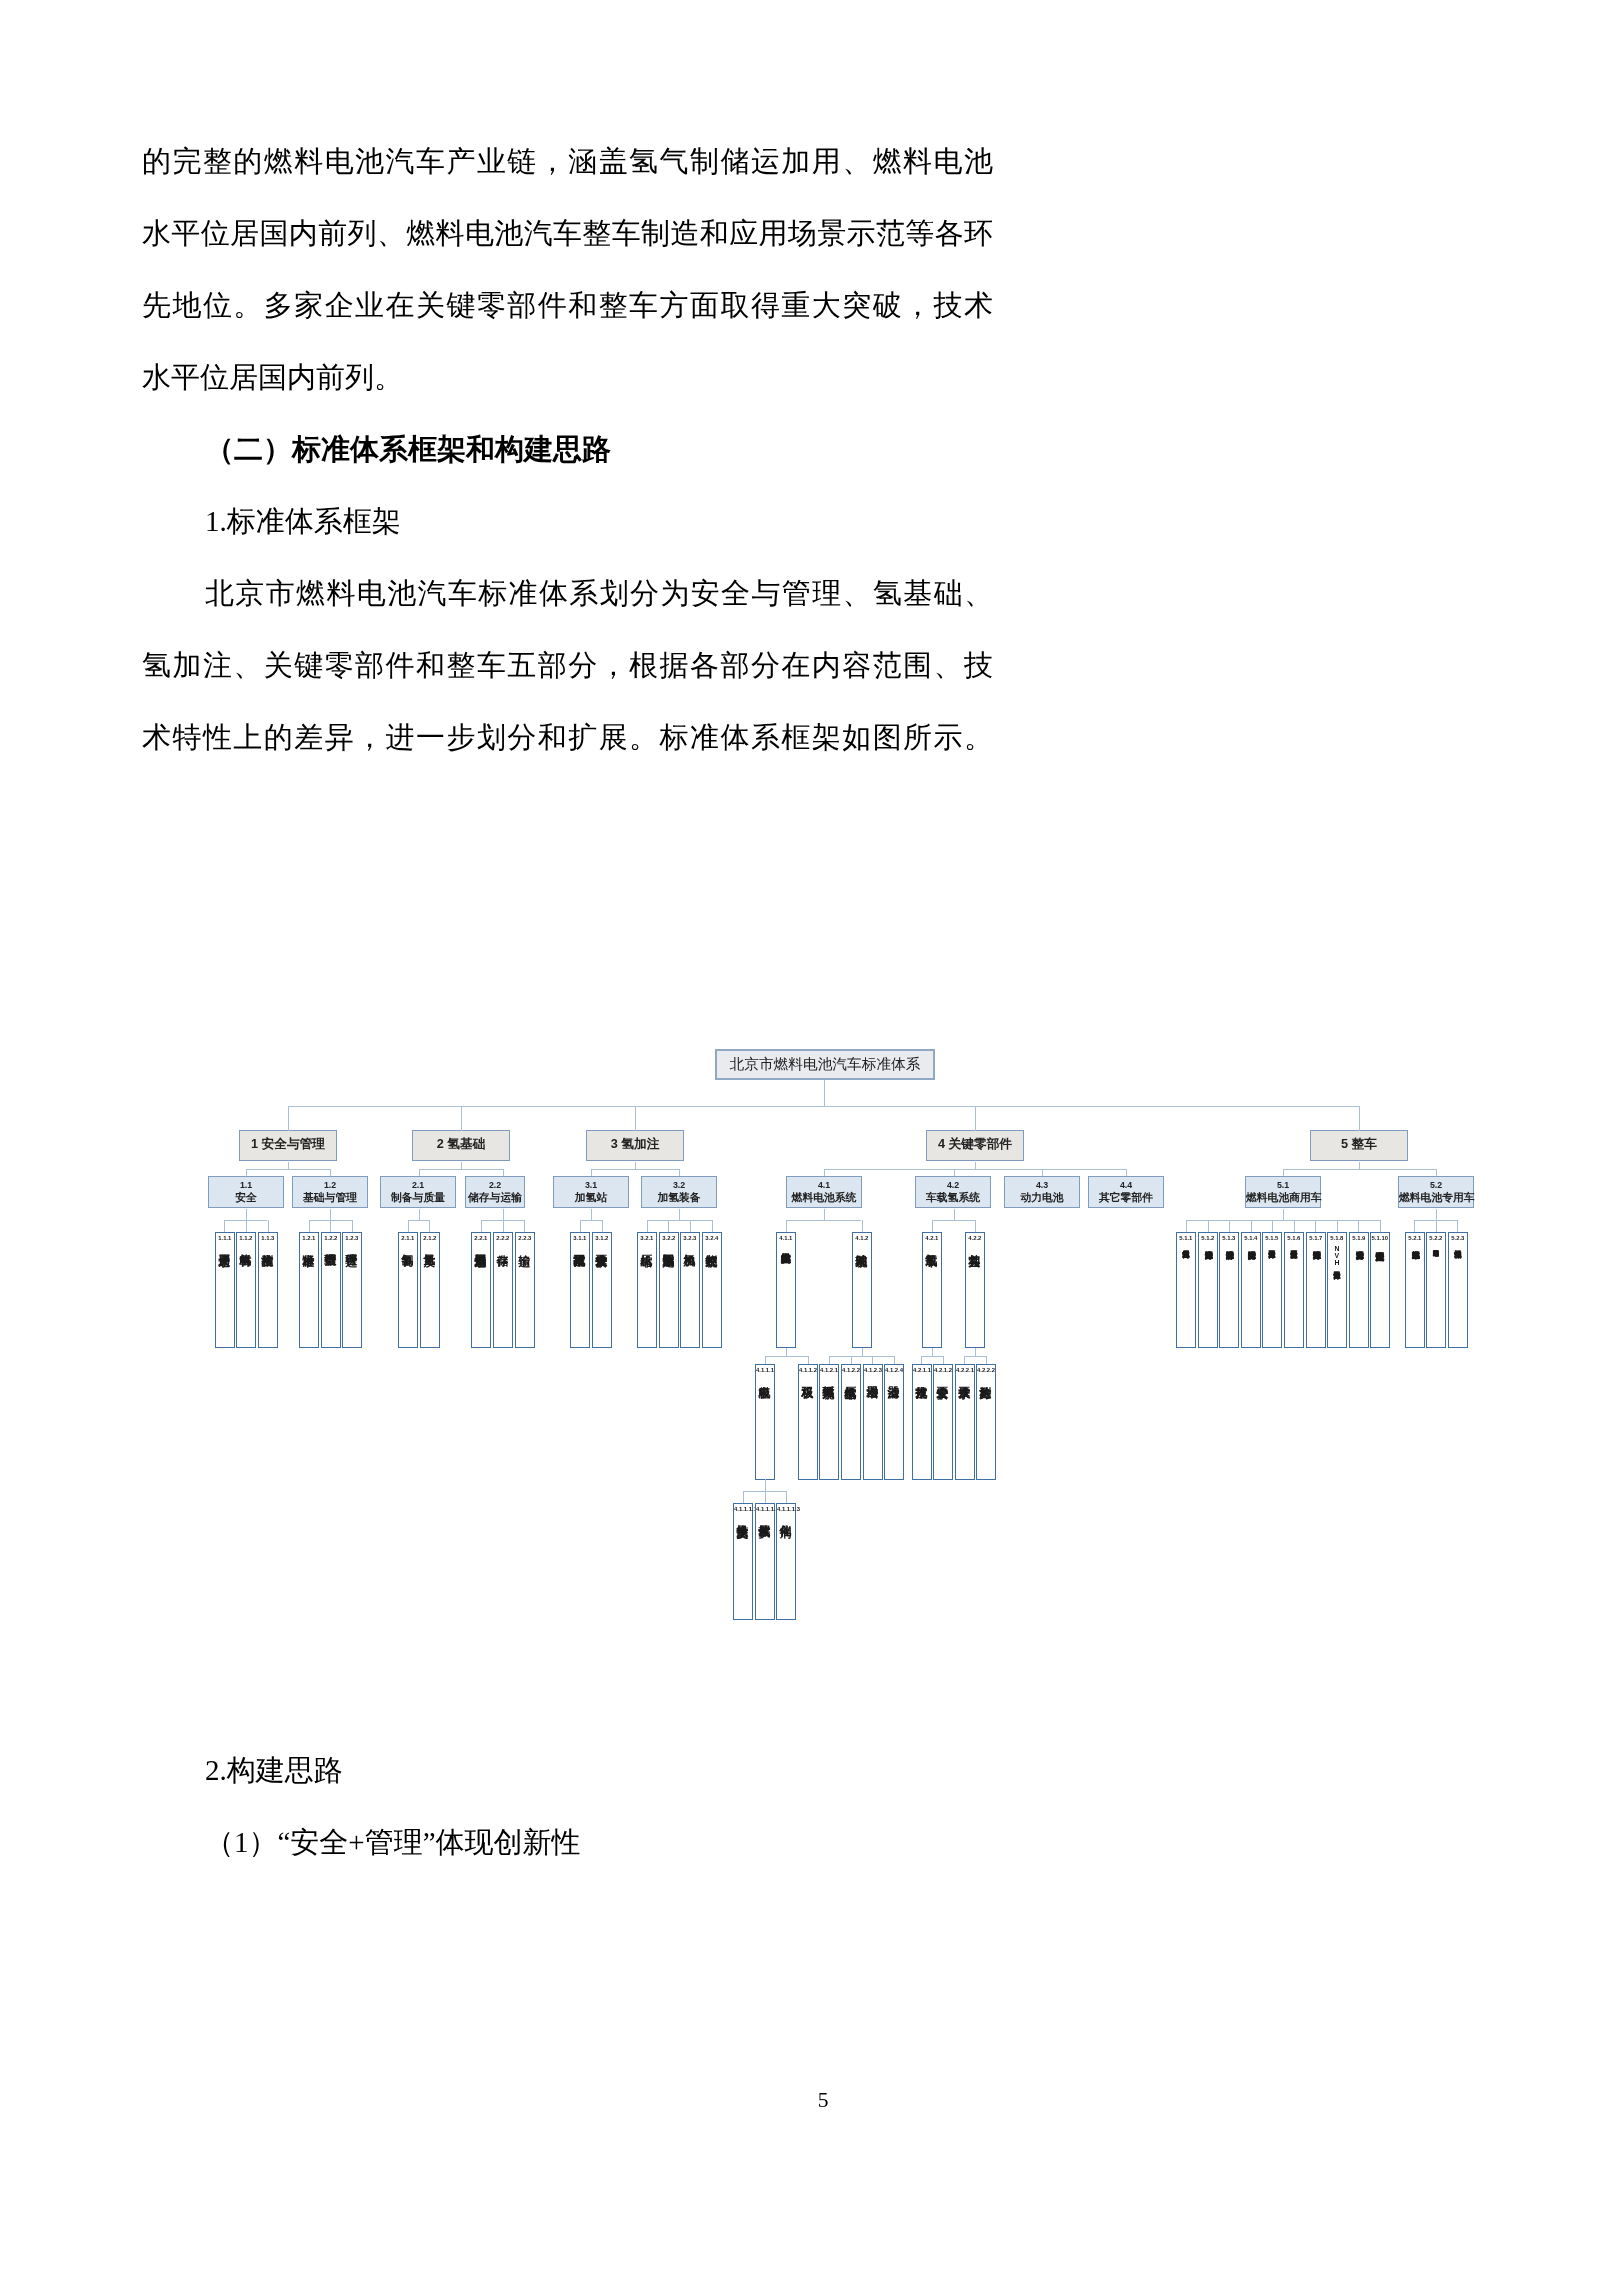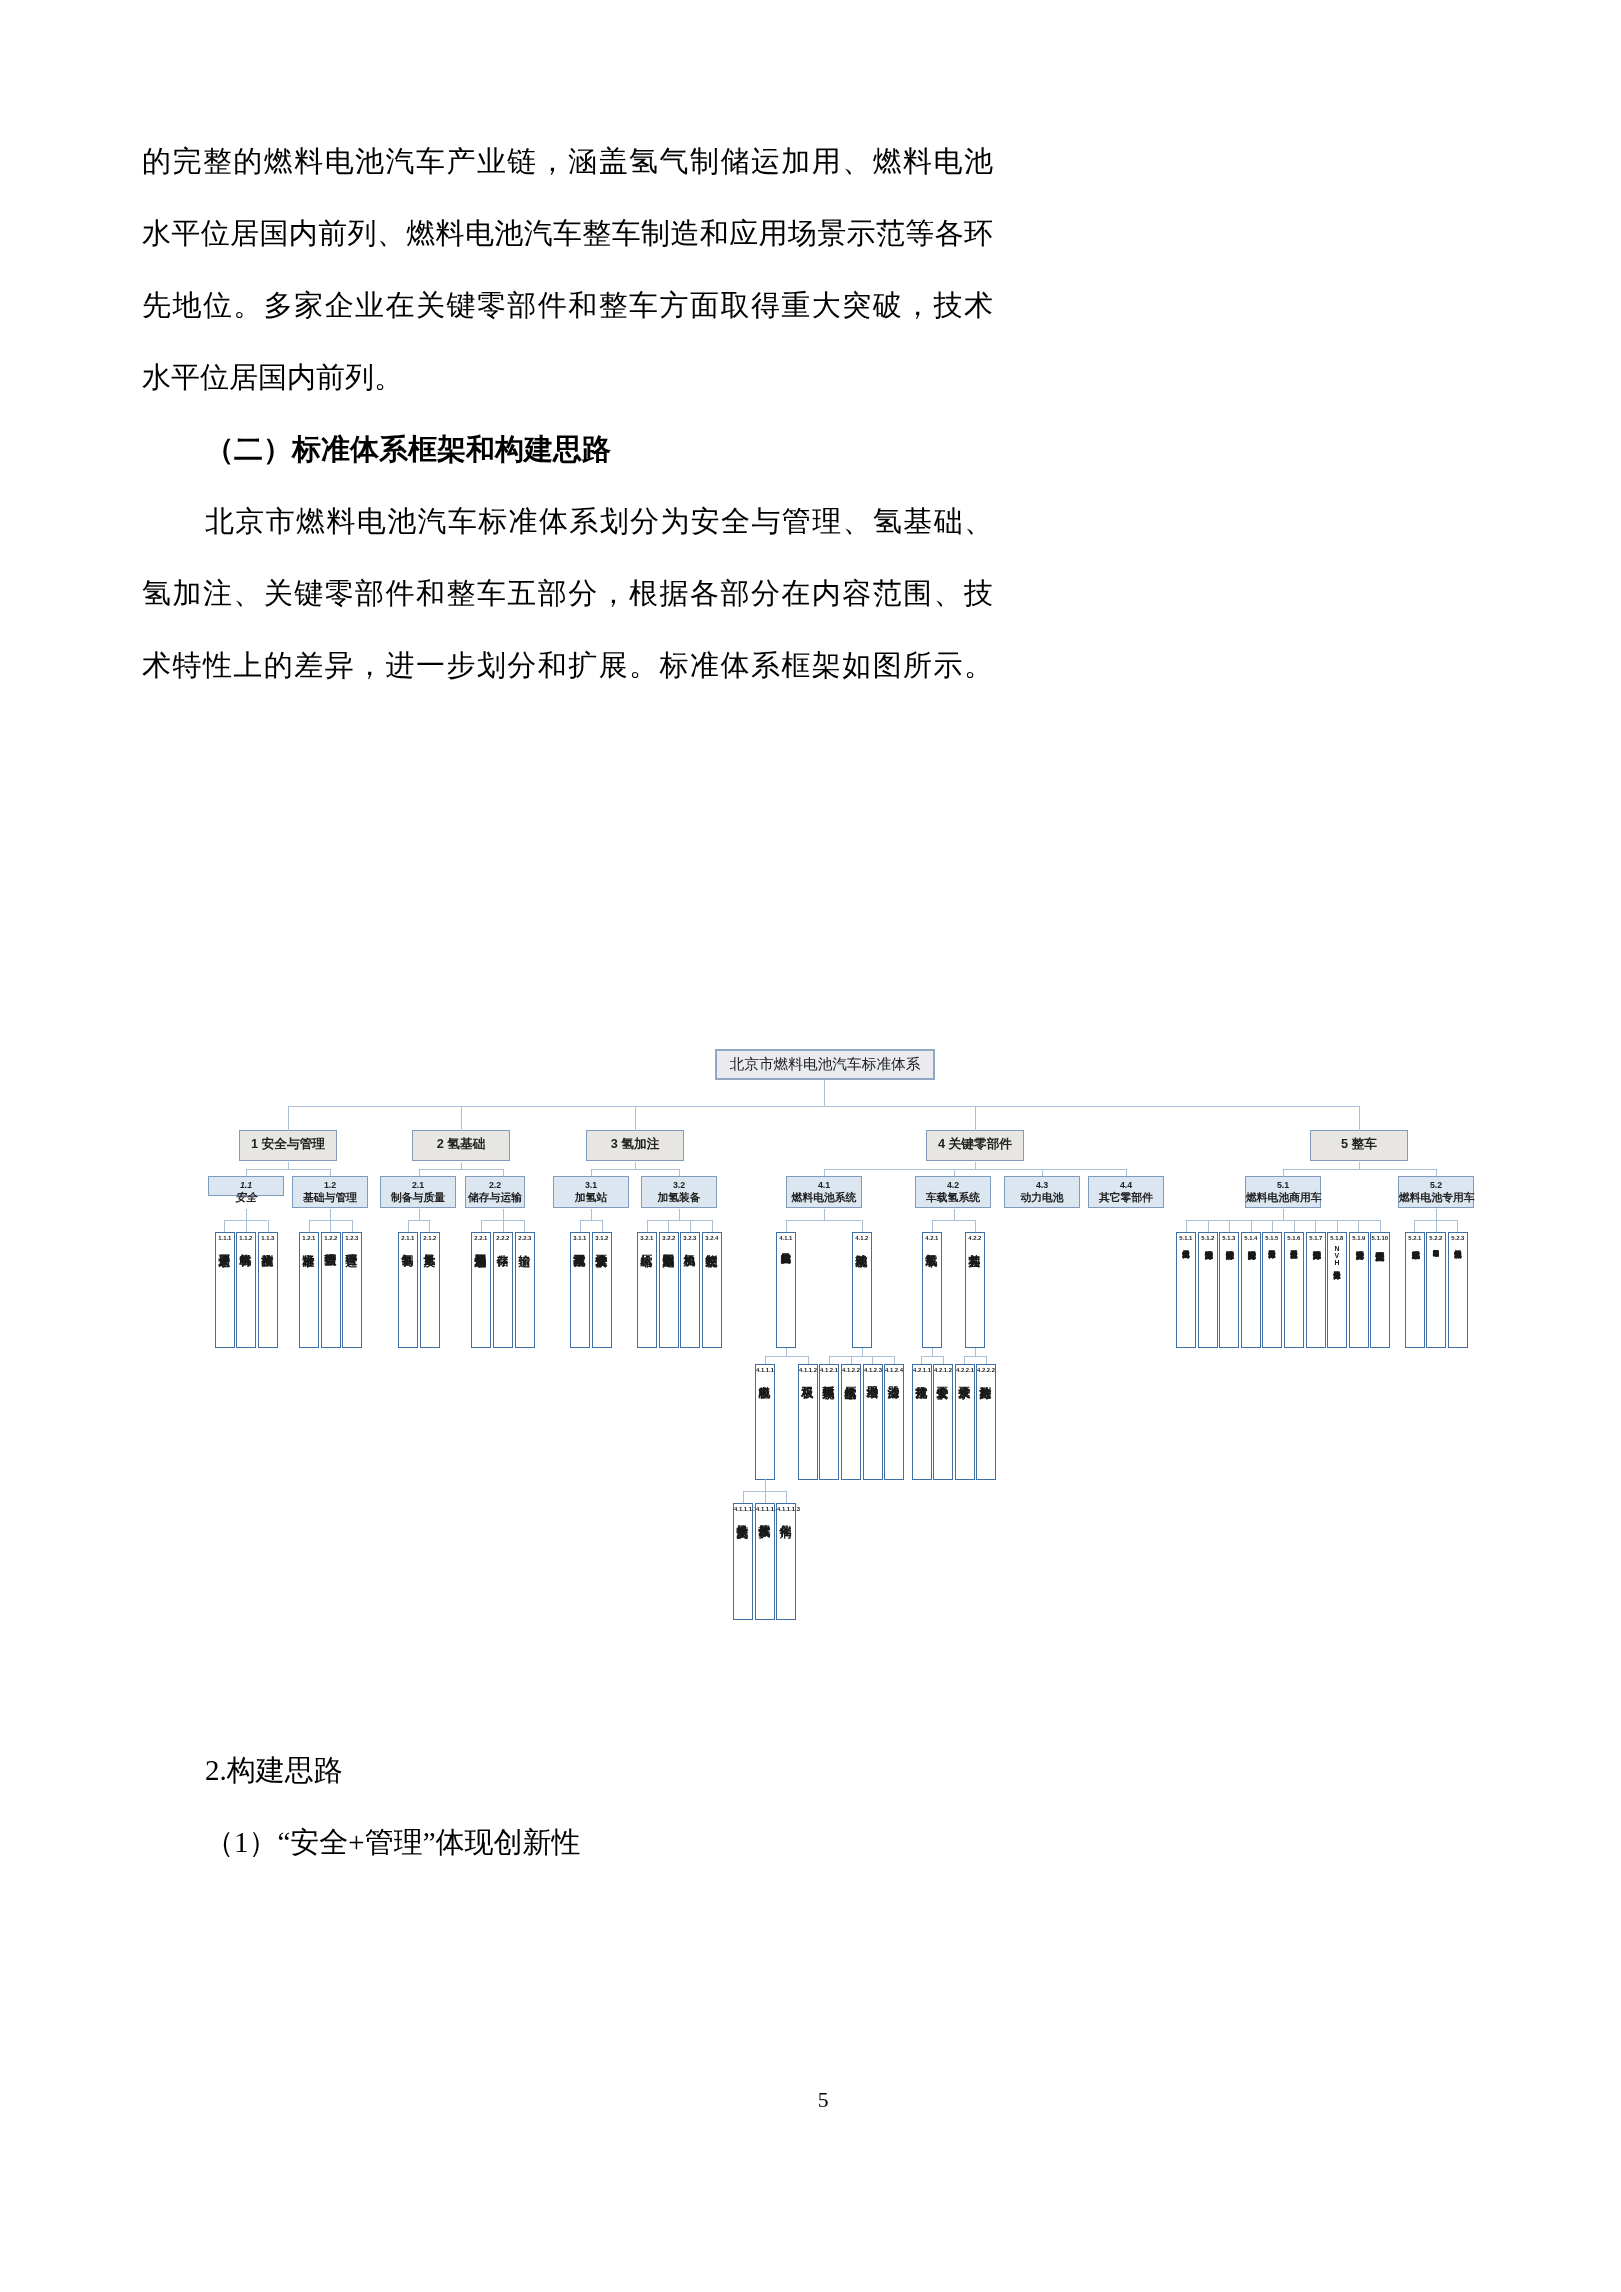--- a/index.html
+++ b/index.html
@@ -32,38 +32,39 @@
 </head>
 <body>
 
 <div class="page">
   <div class="body-text" id="topText">
       <div class="tline fill">的完整的燃料电池汽车产业链，涵盖氢气制储运加用、燃料电池</div>
       <div class="tline fill">水平位居国内前列、燃料电池汽车整车制造和应用场景示范等各环</div>
       <div class="tline fill">先地位。多家企业在关键零部件和整车方面取得重大突破，技术</div>
       <div class="tline">水平位居国内前列。</div>
       <div class="tline ind bold">（二）标准体系框架和构建思路</div>
+      <div class="tline ind">1.标准体系框架</div>
       <div class="tline fill ind">北京市燃料电池汽车标准体系划分为安全与管理、氢基础、</div>
       <div class="tline fill">氢加注、关键零部件和整车五部分，根据各部分在内容范围、技</div>
       <div class="tline fill">术特性上的差异，进一步划分和扩展。标准体系框架如图所示。</div>
     </div>
   <div class="diagram" id="diagram">
       <div class="vbox" style="left: 215px; top: 188px; width: 19.6px; height: 116px;">
         <div class="vnum">1.1.1</div>
         <div class="vtxt" style="font-size: 11.8px;">通用要求</div>
       </div>
       <div class="vbox" style="left: 236px; top: 188px; width: 19.6px; height: 116px;">
         <div class="vnum">1.1.2</div>
         <div class="vtxt" style="font-size: 11.8px;">临氢材料</div>
       </div>
       <div class="vbox" style="left: 258px; top: 188px; width: 19.6px; height: 116px;">
         <div class="vnum">1.1.3</div>
         <div class="vtxt" style="font-size: 11.8px;">检测技术</div>
       </div>
-      <div class="hbox lv2" style="left: 208px; top: 132px; width: 76px; height: 20px; font-style: italic;">
+      <div class="hbox lv2" style="left: 208px; top: 132px; width: 76px; height: 32px;">
         <div class="bnum">1.1</div>
         <div class="blbl">安全</div>
       </div>
       <div class="cline" style="left: 246px; top: 165px; width: 1px; height: 11.8px;"></div>
       <div class="cline" style="left: 224px; top: 176px; width: 43px; height: 1px;"></div>
       <div class="cline" style="left: 224px; top: 176px; width: 1px; height: 11.8px;"></div>
       <div class="cline" style="left: 246px; top: 176px; width: 1px; height: 11.8px;"></div>
       <div class="cline" style="left: 268px; top: 176px; width: 1px; height: 11.8px;"></div>
       <div class="vbox" style="left: 299px; top: 188px; width: 19.6px; height: 116px;">
         <div class="vnum">1.2.1</div>

